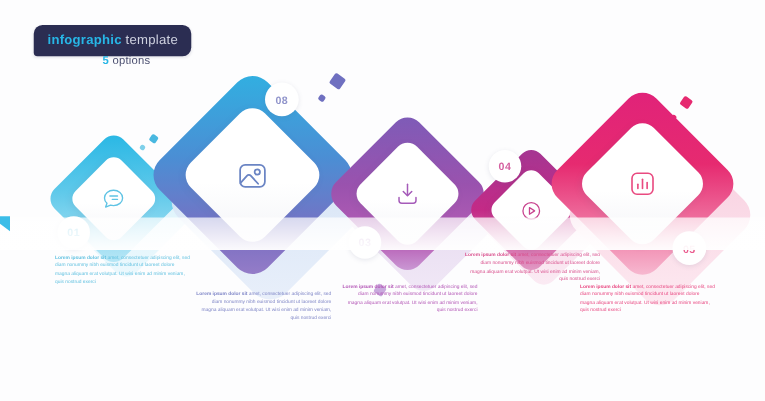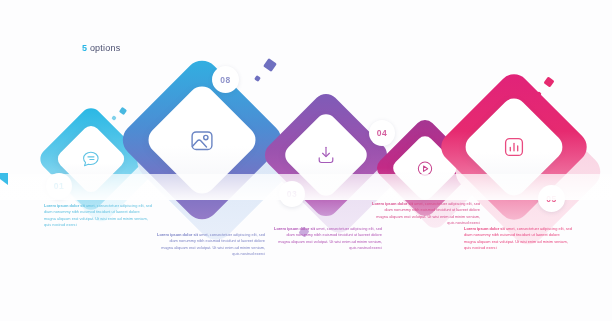--- a/index.html
+++ b/index.html
@@ -79,20 +79,23 @@
     border-left:16px solid transparent;
     border-top:12px solid #27b6e6;
     opacity:.9;
   }
 </style>
 </head>
 <body>
 
 <div class="stage">
 
+  <div class="title-badge">
+    <span class="t-strong">infographic</span><span class="t-light"> template</span>
+  </div>
   <div class="sub">
     <span class="num">5</span><span> options</span>
   </div>
 
   <div class="sq" style="left:112px;top:116px;width:4px;height:4px;background:#7fd0ea;"></div>
   <div class="sq" style="left:120px;top:108px;width:6px;height:6px;background:#49b8e0;"></div>
 
   <div class="sq" style="left:265px;top:60px;width:10px;height:10px;background:#6f70c0;"></div>
   <div class="sq" style="left:255px;top:76px;width:5px;height:5px;background:#6f70c0;"></div>
 
@@ -158,21 +161,21 @@
   <div class="ghost" style="left:398px;top:143px;width:74px;height:74px;background:linear-gradient(135deg,#f2cfe2,#fbeaf3);opacity:.92;"></div>
   <div class="dia outer" style="left:388px;top:131px;width:74px;height:74px;background:linear-gradient(135deg,#a23793 0%,#c32a86 50%,#e4a3c9 100%);"></div>
   <div class="dia inner" style="left:400px;top:143px;width:50px;height:50px;">
     <span class="icon-wrap">
       <svg width="19" height="19" viewBox="0 0 24 24" fill="none" stroke="#c8438f" stroke-width="1.3" stroke-linecap="round" stroke-linejoin="round">
         <circle cx="12" cy="12" r="8.4"></circle>
         <path d="M10.2 8.6l5.2 3.4-5.2 3.4z"></path>
       </svg>
     </span>
   </div>
-  <div class="badge" style="left:369px;top:120px;width:26px;height:26px;color:#d45f9f;text-align:center;">
+  <div class="badge" style="left:391px;top:120px;width:26px;height:26px;color:#d45f9f;text-align:center;">
     <span>04</span>
   </div>
   <div class="txt ta-r" style="left:372px;top:201px;color:#d84c8b;">
     <span class="lead">Lorem ipsum dolor sit</span><span> amet, consectetuer adipiscing elit, sed diam nonummy nibh euismod tincidunt ut laoreet dolore magna aliquam erat volutpat. Ut wisi enim ad minim veniam, quis nostrud exerci</span>
   </div>
 
   <div class="ghost" style="left:472px;top:116px;width:112px;height:112px;background:linear-gradient(135deg,#f7c5d9,#fdeaf1);opacity:.94;"></div>
   <div class="dia outer" style="left:458px;top:91px;width:112px;height:112px;background:linear-gradient(135deg,#e0227a 0%,#e62a70 40%,#f07fa8 75%,#f8c3d7 100%);"></div>
   <div class="dia inner" style="left:476px;top:109px;width:76px;height:76px;">
     <span class="icon-wrap">

